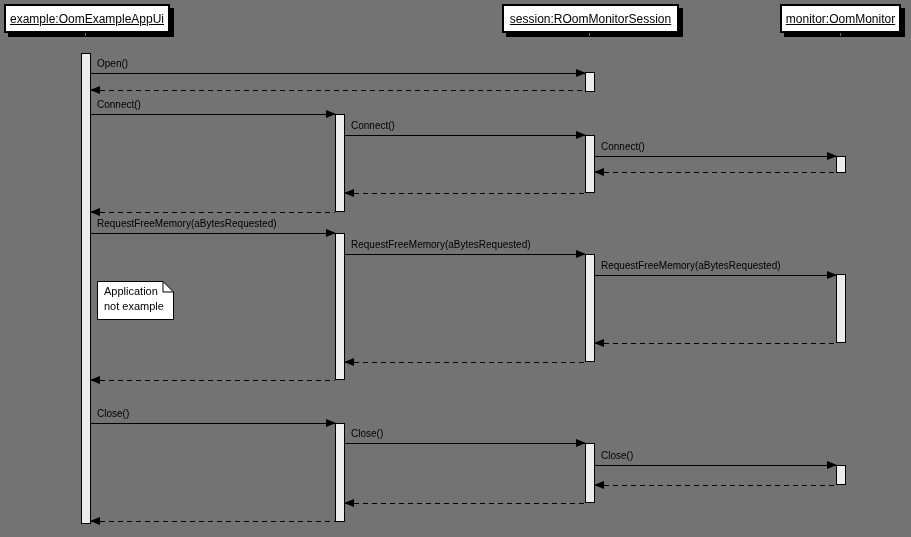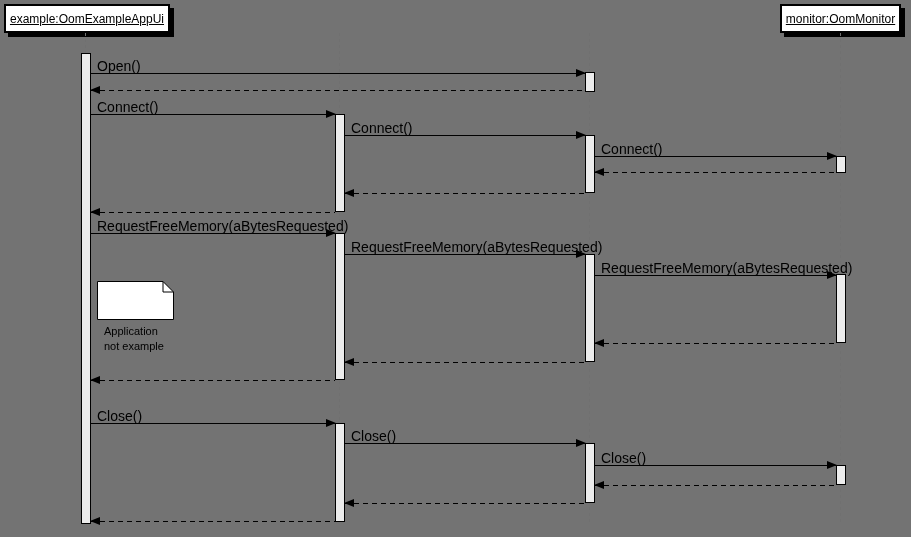--- a/index.html
+++ b/index.html
@@ -26,33 +26,36 @@
     background:#ececec;border:1px solid #000;
   }
   
   .msg{position:absolute;height:0;}
   .mline{position:absolute;left:0;right:0;top:0;height:1px;}
   .mline.solid{background:#000;}
   .mline.dashed{background:repeating-linear-gradient(to right,#000 0 5px,transparent 5px 9px);}
   .ah{position:absolute;width:0;height:0;top:-4px;}
   .ah-r{right:-1px;border-top:4px solid transparent;border-bottom:4px solid transparent;border-left:10px solid #000;}
   .ah-l{left:-1px;border-top:4px solid transparent;border-bottom:4px solid transparent;border-right:10px solid #000;}
-  .mlabel{position:absolute;left:6px;top:-15px;font-size:14px;white-space:nowrap;}
+  .mlabel{position:absolute;left:6px;top:-15px;font-size:10px;white-space:nowrap;}
   
   .note{position:absolute;left:97px;top:281px;width:77px;height:39px;}
   .note svg{position:absolute;left:0;top:0;}
-  .note-text{position:absolute;left:7px;top:3px;font-size:11px;line-height:15px;margin-top:40px;}
+  .note-text{position:absolute;left:7px;top:3px;font-size:11px;line-height:15px;}
 </style>
 </head>
 <body>
 
 <div class="canvas">
 
   <div class="participant" style="left:4px;width:166px;">
       <span>example:OomExampleAppUi</span>
+    </div>
+  <div class="participant" style="left:502px;width:177px;">
+      <span>session:ROomMonitorSession</span>
     </div>
   <div class="participant" style="left:780px;width:121px;justify-content:center;">
       <span>monitor:OomMonitor</span>
     </div>
 
   <div class="lifeline" style="left:85px;"></div>
   <div class="lifeline" style="left:339px;"></div>
   <div class="lifeline" style="left:589px;"></div>
   <div class="lifeline" style="left:840px;"></div>
 

